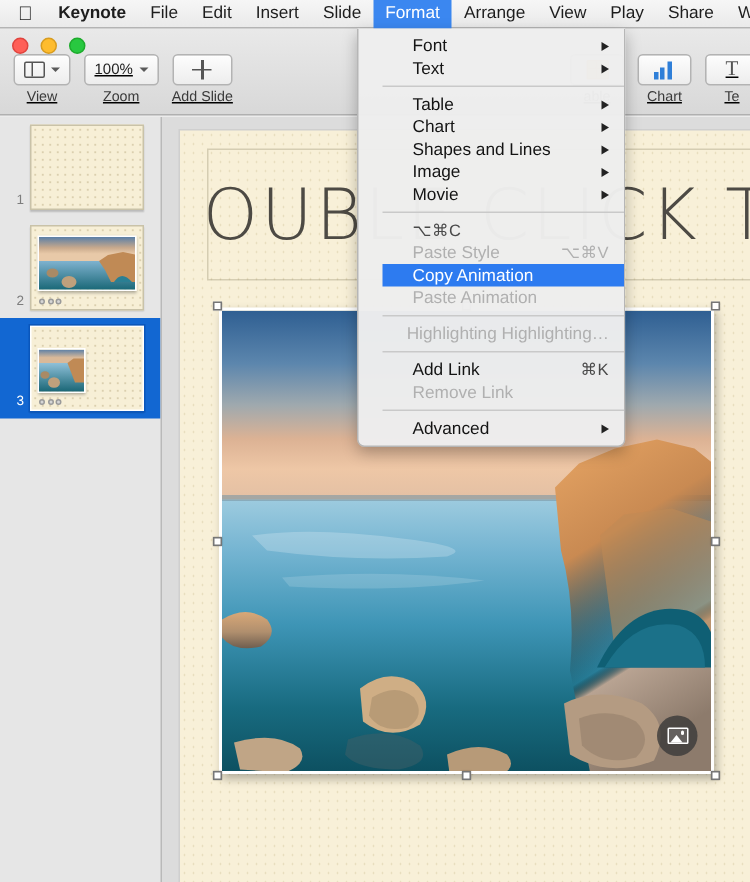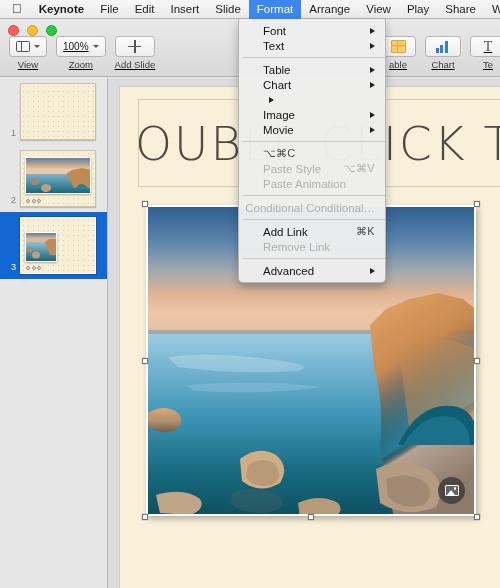--- a/index.html
+++ b/index.html
@@ -207,26 +207,26 @@
     border-left: 4px solid transparent; border-right: 4px solid transparent;
     border-bottom: 5px solid #ffffff;
   }
   .mask-icon::after {
     content:""; position:absolute; right:1.5px; top:1px;
     width:2.5px; height:2.5px; border-radius:50%; background:#ffffff;
   }
 
   
   .menu-panel {
-    position: absolute; left: 238px; top: 19px; width: 148px;
+    position: absolute; left: 238px; top: 19px; width: 179px;
     background: rgba(238,238,238,0.975);
     border: 1px solid #b6b6b6; border-top: none;
     border-radius: 0 0 5px 5px;
     box-shadow: 0 4px 10px rgba(0,0,0,0.26);
-    padding: 4px 0 4px 4px;
+    padding: 4px 0 4px 16px;
     font-size: 11.5px; color: #141414;
     z-index: 80;
   }
   .mi {
     height: 15px; display: flex; align-items: center;
     padding: 0 10px 0 20px; position: relative; white-space: nowrap;
   }
   .mi.disabled { color: #b0b0b0; justify-content: flex-end; }
   .mi.highlighted { background: #2d7bf0; color: #ffffff; }
   .mi .label { flex: 1; }
@@ -494,20 +494,21 @@
     <div>
       <div class="mi">
         <span class="label">Table</span>
         <span class="arrow"></span>
       </div>
       <div class="mi">
         <span class="label">Chart</span>
         <span class="arrow"></span>
       </div>
       <div class="mi">
+        <span class="label">Shapes and Lines</span>
         <span class="arrow"></span>
       </div>
       <div class="mi">
         <span class="label">Image</span>
         <span class="arrow"></span>
       </div>
       <div class="mi">
         <span class="label">Movie</span>
         <span class="arrow"></span>
       </div>
@@ -515,29 +516,32 @@
     <div class="m-sep"></div>
 
     <div>
       <div class="mi">
         <span class="shortcut">⌥⌘C</span>
       </div>
       <div class="mi disabled">
         <span class="label">Paste Style</span>
         <span class="shortcut">⌥⌘V</span>
       </div>
+      <div class="mi highlighted">
+        <span class="label">Copy Animation</span>
+      </div>
       <div class="mi disabled">
         <span class="label">Paste Animation</span>
       </div>
     </div>
     <div class="m-sep"></div>
 
     <div>
       <div class="mi disabled">
-        <span class="label">Conditional Conditional…</span>
+        <span class="label">Highlighting Highlighting…</span>
       </div>
     </div>
     <div class="m-sep"></div>
 
     <div>
       <div class="mi">
         <span class="label">Add Link</span>
         <span class="shortcut">⌘K</span>
       </div>
       <div class="mi disabled">

